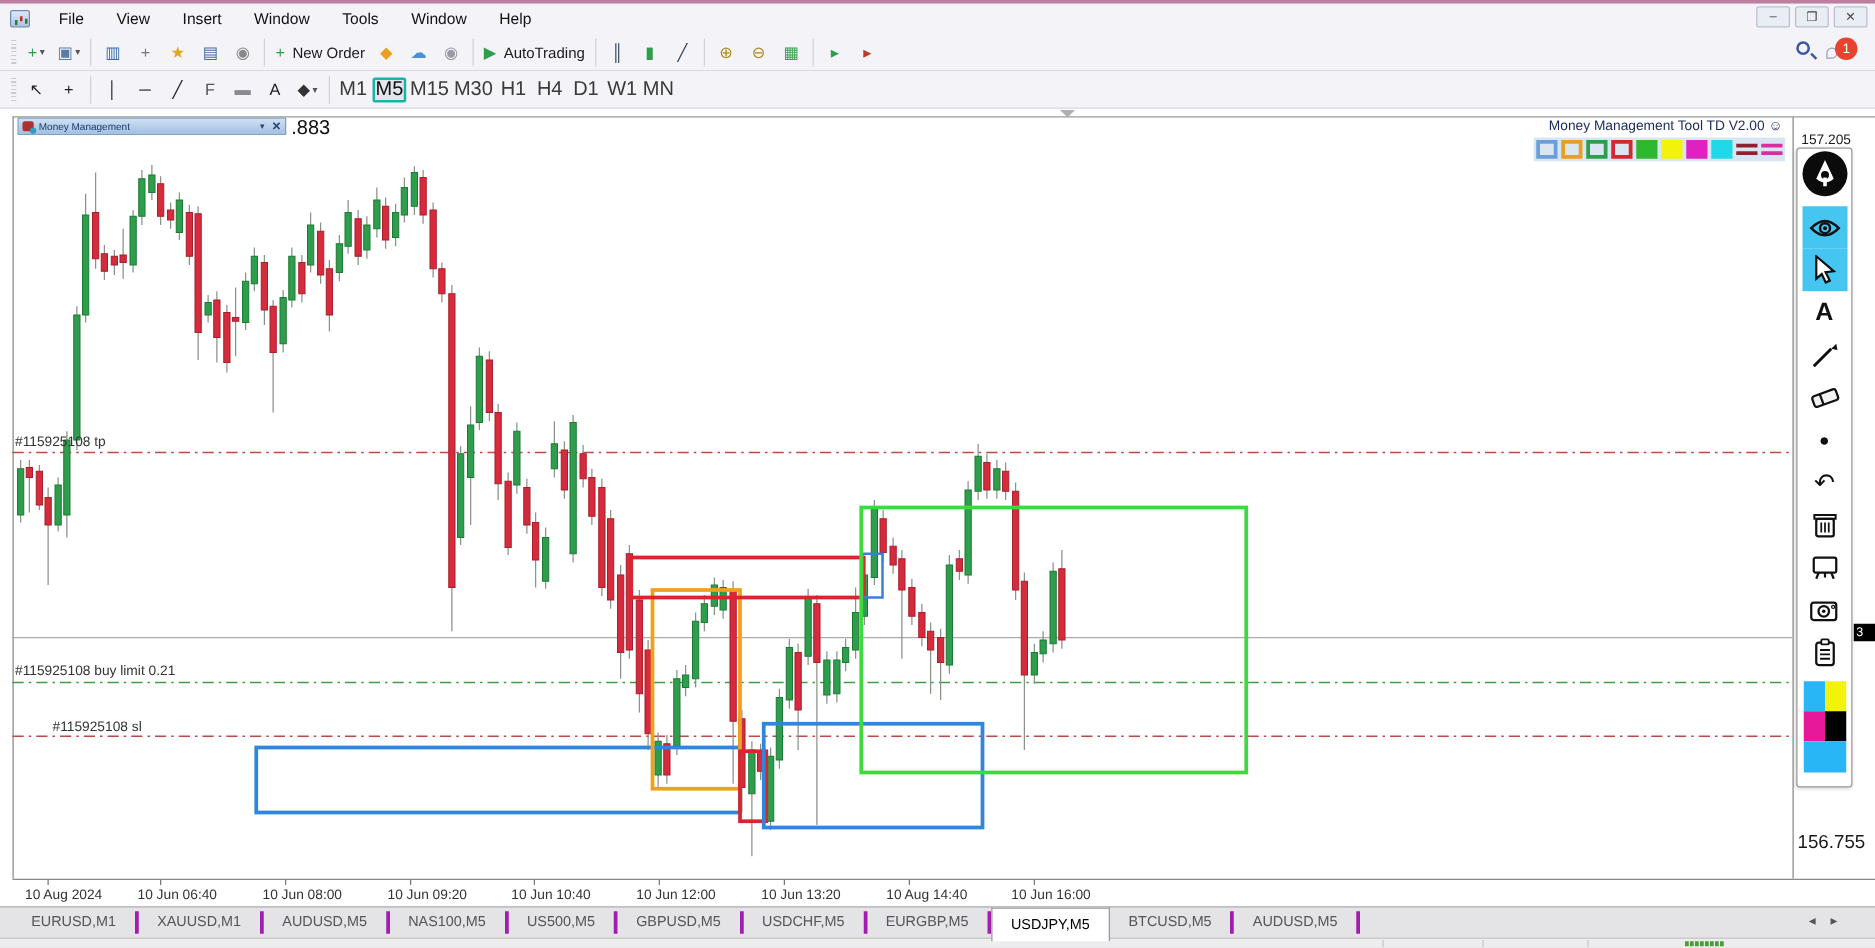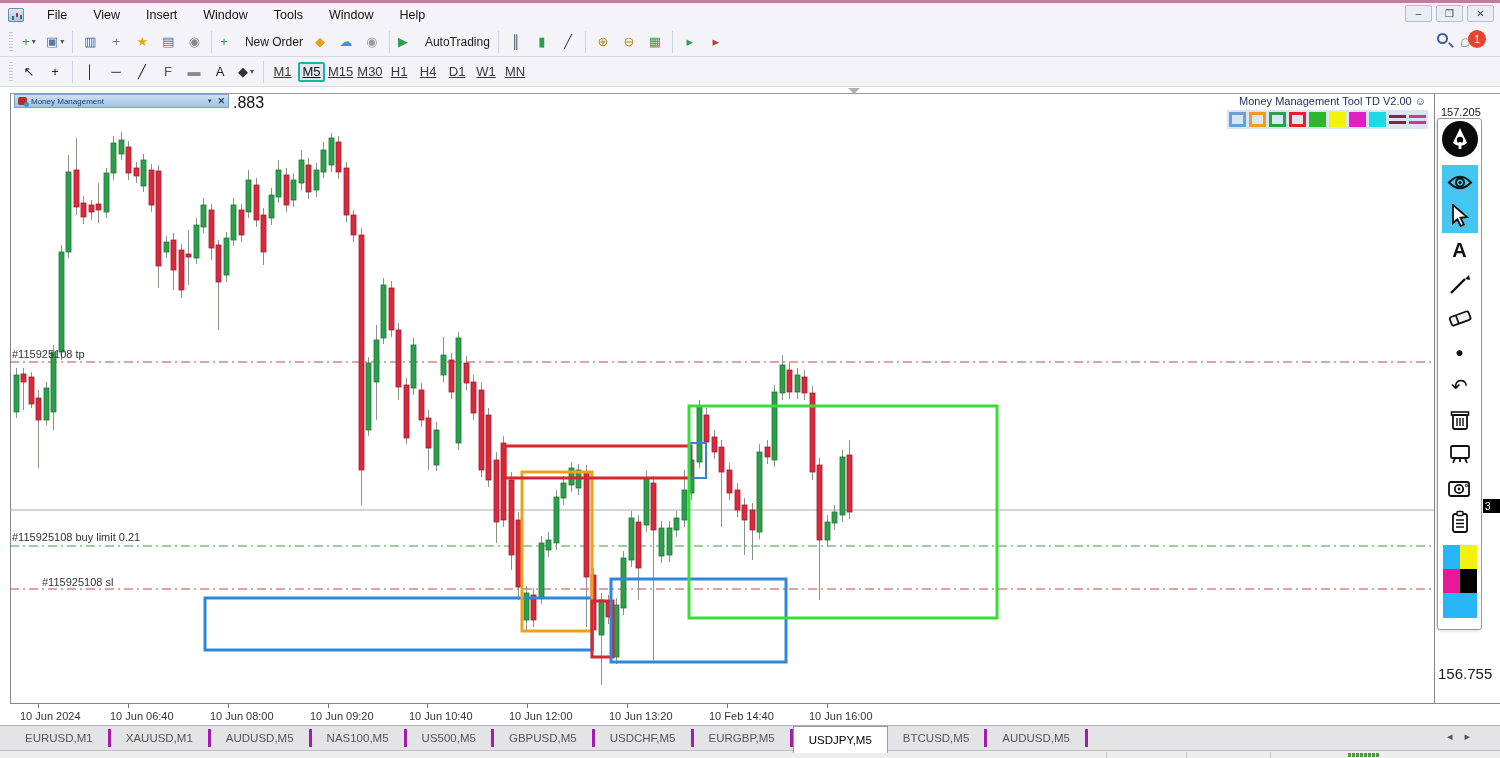--- a/index.html
+++ b/index.html
@@ -11,25 +11,25 @@
   .appicon{width:16px;height:14px;margin:0 10px 0 8px;border:1px solid #6f89b5;border-radius:2px;background:linear-gradient(#dce9f7,#aac4e4);position:relative;}
   .appicon:after{content:"";position:absolute;left:3px;top:7px;width:2px;height:4px;background:#2e7d32;box-shadow:4px -3px 0 #c62828,8px -1px 0 #2e7d32;}
   .menu-item{padding:3px 13px;font-size:12.5px;color:#111;cursor:default;}
   .winctrls{position:absolute;right:6px;top:2px;display:flex;gap:4px;}
   .wbtn{width:27px;height:17px;background:#e9edf4;border:1px solid #b8c0d0;border-radius:2px;font-size:10px;color:#444;display:flex;align-items:center;justify-content:center;}
   
   .tbar{position:absolute;left:0;width:1500px;height:30px;background:#f4f4f8;border-bottom:1px solid #d8dae2;display:flex;align-items:center;padding-left:6px;}
   .tb1{top:27px;}
   .tb2{top:57px;height:30px;}
   .tbtn{min-width:24px;height:22px;margin:0 1px;border-radius:2px;display:flex;align-items:center;justify-content:center;font-size:13px;padding:0 3px;color:#333;position:relative;}
-  .tbtn .lbl{font-size:12px;color:#1a1a1a;margin-left:17px;text-align:right;}
+  .tbtn .lbl{font-size:12px;color:#1a1a1a;margin-left:6px;text-align:right;}
   .tbtn .dd{font-size:8px;color:#555;margin-left:2px;}
   .tsep{width:1px;height:22px;background:#d0d2dc;margin:0 4px;}
   .tgrip{width:4px;height:20px;margin:0 3px;background:repeating-linear-gradient(#c8cad4 0 1px,transparent 1px 3px);}
-  .tfbtn{min-width:27px;height:20px;margin:0 1px;border-radius:2px;display:flex;align-items:center;justify-content:center;font-size:13px;color:#3a3a3a;border:1px solid transparent;text-decoration:underline;}
+  .tfbtn{min-width:27px;height:20px;margin:0 1px;border-radius:2px;display:flex;align-items:center;justify-content:center;font-size:16px;color:#3a3a3a;border:1px solid transparent;}
   .tfbtn.active{background:#e2e6ee;border:2px solid #14b8a6;color:#111;}
   
   .search-ic{position:absolute;right:52px;top:33px;width:11px;height:11px;border:2px solid #3a57a8;border-radius:50%;}
   .search-ic:after{content:"";position:absolute;left:9px;top:9px;width:6px;height:2px;background:#3a57a8;transform:rotate(45deg);}
   .bell-badge{position:absolute;right:14px;top:30px;width:18px;height:18px;background:#e8432e;border-radius:50%;color:#fff;font-size:11px;display:flex;align-items:center;justify-content:center;}
   .bell-hook{position:absolute;right:30px;top:38px;width:9px;height:9px;border:1.5px solid #9aa0ae;border-radius:50% 50% 50% 0;}
   
   .chart-bg{position:absolute;left:10px;top:93px;width:1424px;height:610px;background:#fff;border-top:1px solid #999;border-left:1px solid #888;}
   .price-axis{position:absolute;left:1434px;top:93px;width:66px;height:610px;background:#fff;border-left:1px solid #888;border-top:1px solid #999;}
   .pa-top{position:absolute;left:1441px;top:106px;font-size:11px;color:#1a1a1a;}
@@ -596,35 +596,35 @@
           <div class="pc" id="pal-r2b" style="background: rgb(0, 0, 0);"></div>
         </div>
       <div class="prow">
           <div class="pbig" id="pal-big" style="background: rgb(41, 182, 246);"></div>
         </div>
     </div>
   </div>
 
   <div class="time-axis" id="timeaxis">
       <div class="ttick" style="left: 28px;"></div>
-      <div class="tlabel" style="left: 10px;">10 Jun 2024</div>
+      <div class="tlabel" style="left: 10px;">10 Aug 2024</div>
       <div class="ttick" style="left: 118px;"></div>
       <div class="tlabel" style="left: 100px;">10 Jun 06:40</div>
       <div class="ttick" style="left: 218px;"></div>
       <div class="tlabel" style="left: 200px;">10 Jun 08:00</div>
       <div class="ttick" style="left: 318px;"></div>
       <div class="tlabel" style="left: 300px;">10 Jun 09:20</div>
       <div class="ttick" style="left: 417px;"></div>
       <div class="tlabel" style="left: 399px;">10 Jun 10:40</div>
       <div class="ttick" style="left: 517px;"></div>
       <div class="tlabel" style="left: 499px;">10 Jun 12:00</div>
       <div class="ttick" style="left: 617px;"></div>
       <div class="tlabel" style="left: 599px;">10 Jun 13:20</div>
       <div class="ttick" style="left: 717px;"></div>
-      <div class="tlabel" style="left: 699px;">10 Feb 14:40</div>
+      <div class="tlabel" style="left: 699px;">10 Aug 14:40</div>
       <div class="ttick" style="left: 817px;"></div>
       <div class="tlabel" style="left: 799px;">10 Jun 16:00</div>
     </div>
 
   <div class="tabbar" id="tabs">
       <div class="tab">EURUSD,M1</div>
       <div class="tab">XAUUSD,M1</div>
       <div class="tab">AUDUSD,M5</div>
       <div class="tab">NAS100,M5</div>
       <div class="tab">US500,M5</div>

